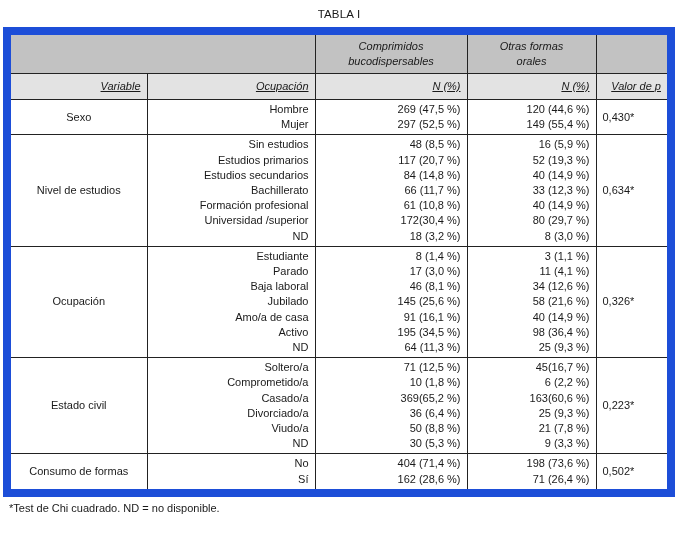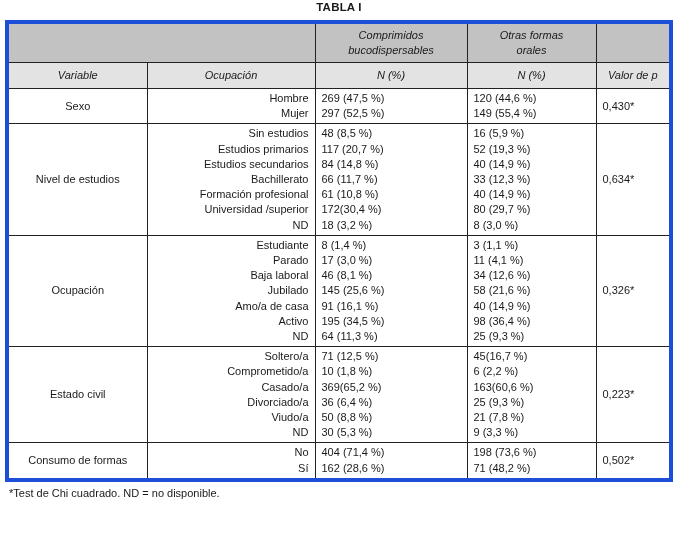--- a/index.html
+++ b/index.html
@@ -5,30 +5,31 @@
   html, body { margin: 0; padding: 0; }
   body {
     width: 678px; height: 548px;
     background: #ffffff;
     color: #1a1a1a;
     font-family: "Liberation Sans", sans-serif;
     overflow: hidden;
   }
   .title-block {
     text-align: center;
-    font-weight: bold;
+    font-weight: normal;
     font-size: 11.5px;
     line-height: 14px;
+    padding-top: 7px;
     letter-spacing: 0.2px;
   }
   table.data-table {
     border-collapse: collapse;
     table-layout: fixed;
     margin: 6px auto 0 auto;
-    border: 4px solid #1d4ed8;
+    border: 8px solid #1d4ed8;
     padding-left: 8px;
   }
   col.c-variable   { width: 140px; }
   col.c-category   { width: 168px; }
   col.c-group1     { width: 152px; }
   col.c-group2     { width: 129px; }
   col.c-pvalue     { width: 75px; }
   td {
     border: 1px solid #222;
     font-size: 11px;
@@ -39,26 +40,27 @@
   }
   tr.hdr1 td {
     background: #c2c2c2;
     font-style: italic;
     text-align: center;
     height: 34px;
   }
   tr.hdr2 td {
     background: #e3e3e3;
     font-style: italic;
-    text-align: center;
+    text-align: right;
     height: 21px;
+    text-decoration: underline;
   }
   td.cell-variable { text-align: center; }
   td.cell-category { text-align: right; }
-  td.cell-num      { text-align: left; }
+  td.cell-num      { text-align: right; }
   td.cell-p        { }
   .footnote {
     font-size: 11px;
     margin: 5px 0 0 9px;
   }
 </style>
 </head>
 <body>
 
 <div class="page">
@@ -181,21 +183,21 @@
     </tr>
 
 
     <tr>
       <td class="cell-variable">Consumo de formas</td>
       <td class="cell-category">No
 Sí</td>
       <td class="cell-num">404 (71,4 %)
 162 (28,6 %)</td>
       <td class="cell-num">198 (73,6 %)
-71 (48,2 %)</td>
+71 (26,4 %)</td>
       <td class="cell-p">0,502*</td>
     </tr>
   </tbody>
     </table>
 
   <div class="footnote">*Test de Chi cuadrado. ND = no disponible.</div>
 
 </div>
 
 </body></html>

